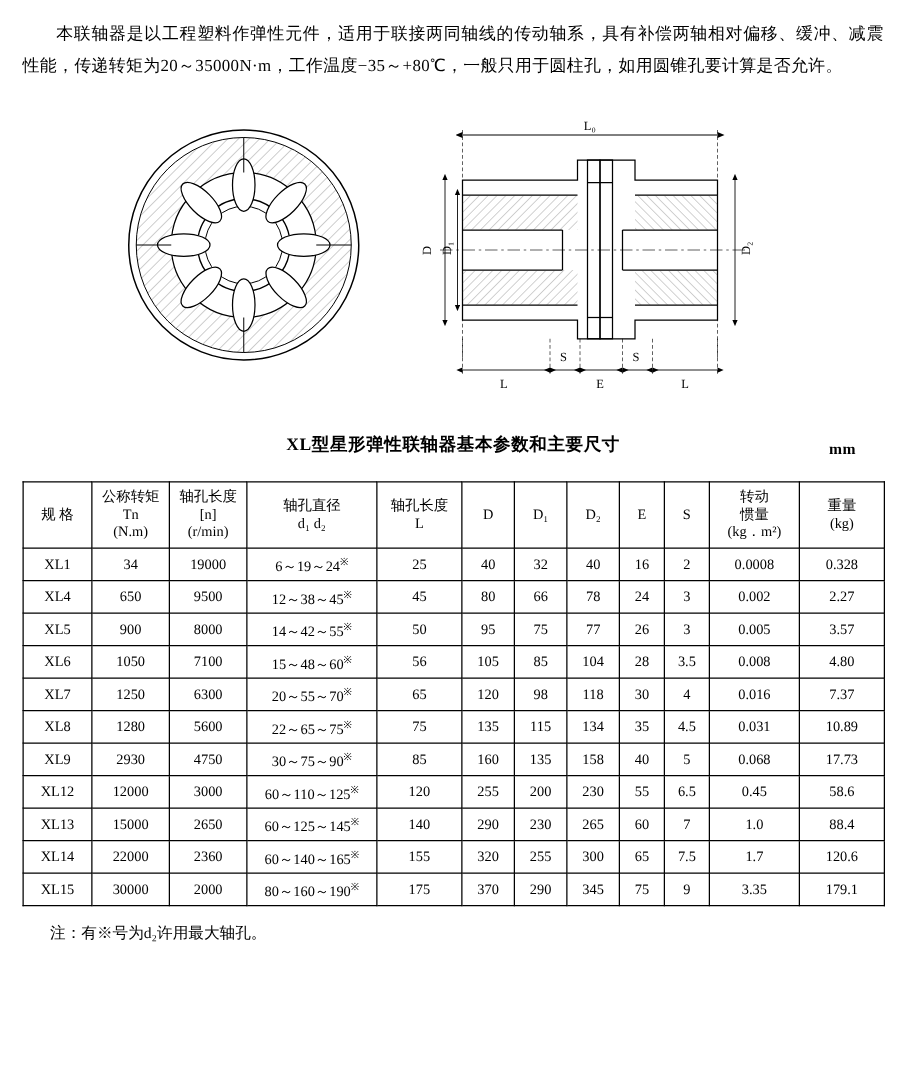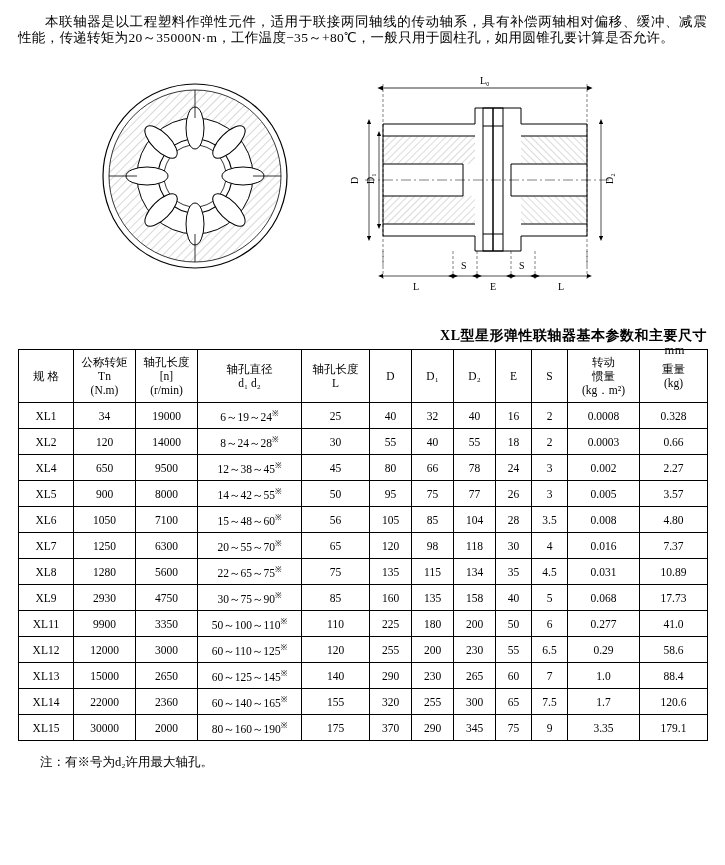--- a/index.html
+++ b/index.html
@@ -17,60 +17,60 @@
   }
   .page {
     width: 725px;
     height: 865px;
     position: relative;
   }
   
   .intro {
     margin: 14px 18px 0 18px;
     font-size: 13.5px;
-    line-height: 16px;
+    line-height: 26px;
     text-align: justify;
     text-indent: 2em;
     letter-spacing: 0.3px;
   }
   
   .figures {
     position: relative;
     height: 255px;
     margin-top: 20px;
   }
   .fig-left {
     position: absolute;
     left: 95px;
     top: 10px;
   }
   .fig-right {
     position: absolute;
-    left: 325px;
+    left: 312px;
     top: 0px;
   }
   
   .table-block {
     margin: 6px 18px 0 18px;
     position: relative;
   }
   .tbl-title {
-    text-align: right;
+    text-align: center;
     font-size: 14px;
     font-weight: bold;
     letter-spacing: 0.5px;
-    margin-bottom: 4px;
+    margin-bottom: 20px;
     position: relative;
   }
   .tbl-unit {
     position: absolute;
     right: 22px;
-    top: 16px;
+    top: 5px;
     font-size: 12.5px;
-    font-weight: normal;
+    font-weight: bold;
   }
   table.specs {
     border-collapse: collapse;
     width: 689px;
     font-size: 11.5px;
     table-layout: fixed;
   }
   table.specs th, table.specs td {
     border: 1px solid #000;
     text-align: center;
@@ -323,34 +323,20 @@
             <td>25</td>
             <td>40</td>
             <td>32</td>
             <td>40</td>
             <td>16</td>
             <td>2</td>
             <td>0.0008</td>
             <td>0.328</td>
           </tr>
           <tr>
-            <td>XL2</td>
-            <td>120</td>
-            <td>14000</td>
-            <td class="hole-cell">8～24～28<span class="star">※</span></td>
-            <td>30</td>
-            <td>55</td>
-            <td>40</td>
-            <td>55</td>
-            <td>18</td>
-            <td>2</td>
-            <td>0.0003</td>
-            <td>0.66</td>
-          </tr>
-          <tr>
             <td>XL4</td>
             <td>650</td>
             <td>9500</td>
             <td class="hole-cell">12～38～45<span class="star">※</span></td>
             <td>45</td>
             <td>80</td>
             <td>66</td>
             <td>78</td>
             <td>24</td>
             <td>3</td>
@@ -421,45 +407,31 @@
             <td>85</td>
             <td>160</td>
             <td>135</td>
             <td>158</td>
             <td>40</td>
             <td>5</td>
             <td>0.068</td>
             <td>17.73</td>
           </tr>
           <tr>
-            <td>XL11</td>
-            <td>9900</td>
-            <td>3350</td>
-            <td class="hole-cell">50～100～110<span class="star">※</span></td>
-            <td>110</td>
-            <td>225</td>
-            <td>180</td>
-            <td>200</td>
-            <td>50</td>
-            <td>6</td>
-            <td>0.277</td>
-            <td>41.0</td>
-          </tr>
-          <tr>
             <td>XL12</td>
             <td>12000</td>
             <td>3000</td>
             <td class="hole-cell">60～110～125<span class="star">※</span></td>
             <td>120</td>
             <td>255</td>
             <td>200</td>
             <td>230</td>
             <td>55</td>
             <td>6.5</td>
-            <td>0.29</td>
+            <td>0.45</td>
             <td>58.6</td>
           </tr>
           <tr>
             <td>XL13</td>
             <td>15000</td>
             <td>2650</td>
             <td class="hole-cell">60～125～145<span class="star">※</span></td>
             <td>140</td>
             <td>290</td>
             <td>230</td>

